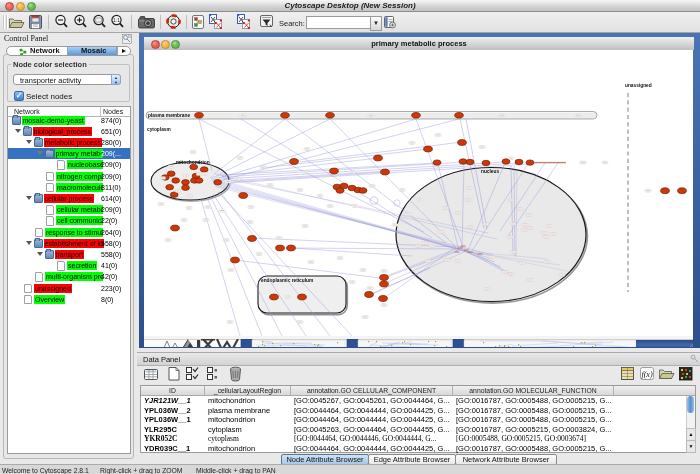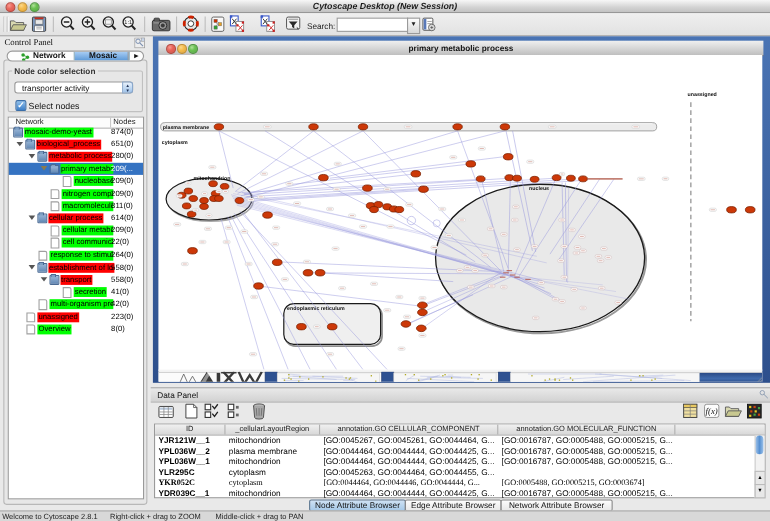--- a/index.html
+++ b/index.html
@@ -1017,41 +1017,42 @@
     </svg>
   <div id="dp-table" class="abs">
     <div id="dp-hdr" class="abs">
       <div class="dcol" style="left:0;width:64px;">ID</div>
       <div class="dcol" style="left:64px;width:86px;">_cellularLayoutRegion</div>
       <div class="dcol" style="left:150px;width:162px;">annotation.GO CELLULAR_COMPONENT</div>
       <div class="dcol" style="left:312px;width:161px;">annotation.GO MOLECULAR_FUNCTION</div>
     </div>
     <div id="dprows" class="abs" style="left:0;top:10px;">
         <div class="drow" style="top:0.00px;">
-<span style="left:3px;width:60px;font-weight:bold;">YJR121W__1</span>
+<span style="left:3px;width:60px;font-weight:bold;font-style:italic;">YJR121W__1</span>
 <span style="left:67px;width:82px;">mitochondrion</span>
 <span style="left:153px;width:158px;">[GO:0045267, GO:0045261, GO:0044464, G...</span>
 <span style="left:315px;width:158px;">[GO:0016787, GO:0005488, GO:0005215, G...</span>
         </div>
 <div class="drow" style="top:9.55px;">
 <span style="left:3px;width:60px;font-weight:bold;">YPL036W__2</span>
 <span style="left:67px;width:82px;">plasma membrane</span>
 <span style="left:153px;width:158px;">[GO:0044464, GO:0044444, GO:0044425, G...</span>
 <span style="left:315px;width:158px;">[GO:0016787, GO:0005488, GO:0005215, G...</span>
         </div>
 <div class="drow" style="top:19.10px;">
 <span style="left:3px;width:60px;font-weight:bold;">YPL036W__1</span>
 <span style="left:67px;width:82px;">mitochondrion</span>
 <span style="left:153px;width:158px;">[GO:0044464, GO:0044444, GO:0044425, G...</span>
 <span style="left:315px;width:158px;">[GO:0016787, GO:0005488, GO:0005215, G...</span>
         </div>
 <div class="drow" style="top:28.65px;">
 <span style="left:3px;width:60px;font-weight:bold;">YLR295C</span>
 <span style="left:67px;width:82px;">cytoplasm</span>
 <span style="left:153px;width:158px;">[GO:0045263, GO:0044464, GO:0044455, G...</span>
+<span style="left:315px;width:158px;">[GO:0016787, GO:0005215, GO:0003824, G...</span>
         </div>
 <div class="drow" style="top:38.20px;font-family:Liberation Serif, serif;">
 <span style="left:3px;width:60px;font-weight:bold;">YKR052C</span>
 <span style="left:67px;width:82px;">cytoplasm</span>
 <span style="left:153px;width:158px;">[GO:0044464, GO:0044446, GO:0044444, G...</span>
 <span style="left:315px;width:158px;">[GO:0005488, GO:0005215, GO:0003674]</span>
         </div>
 <div class="drow" style="top:47.75px;padding-left:36px;">
 <span style="left:3px;width:60px;font-weight:bold;">YDR039C__1</span>
 <span style="left:67px;width:82px;">mitochondrion</span>

